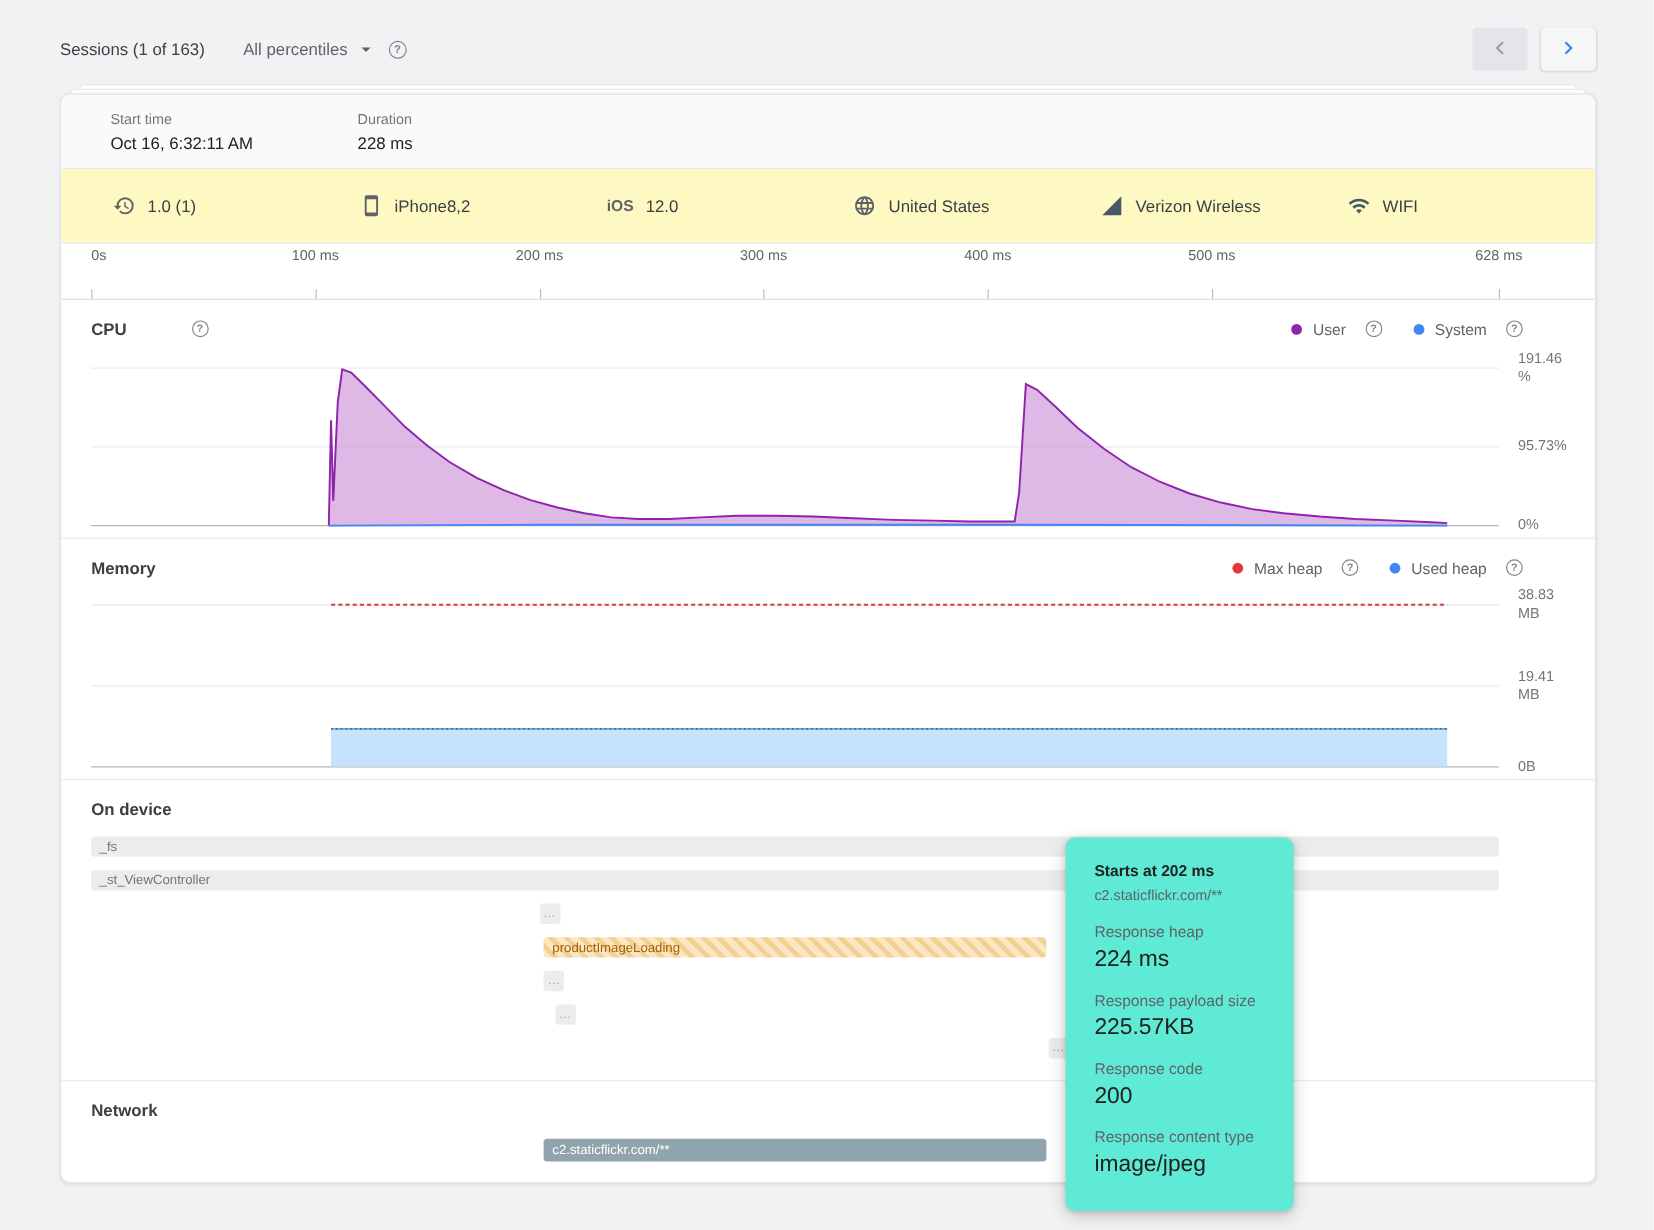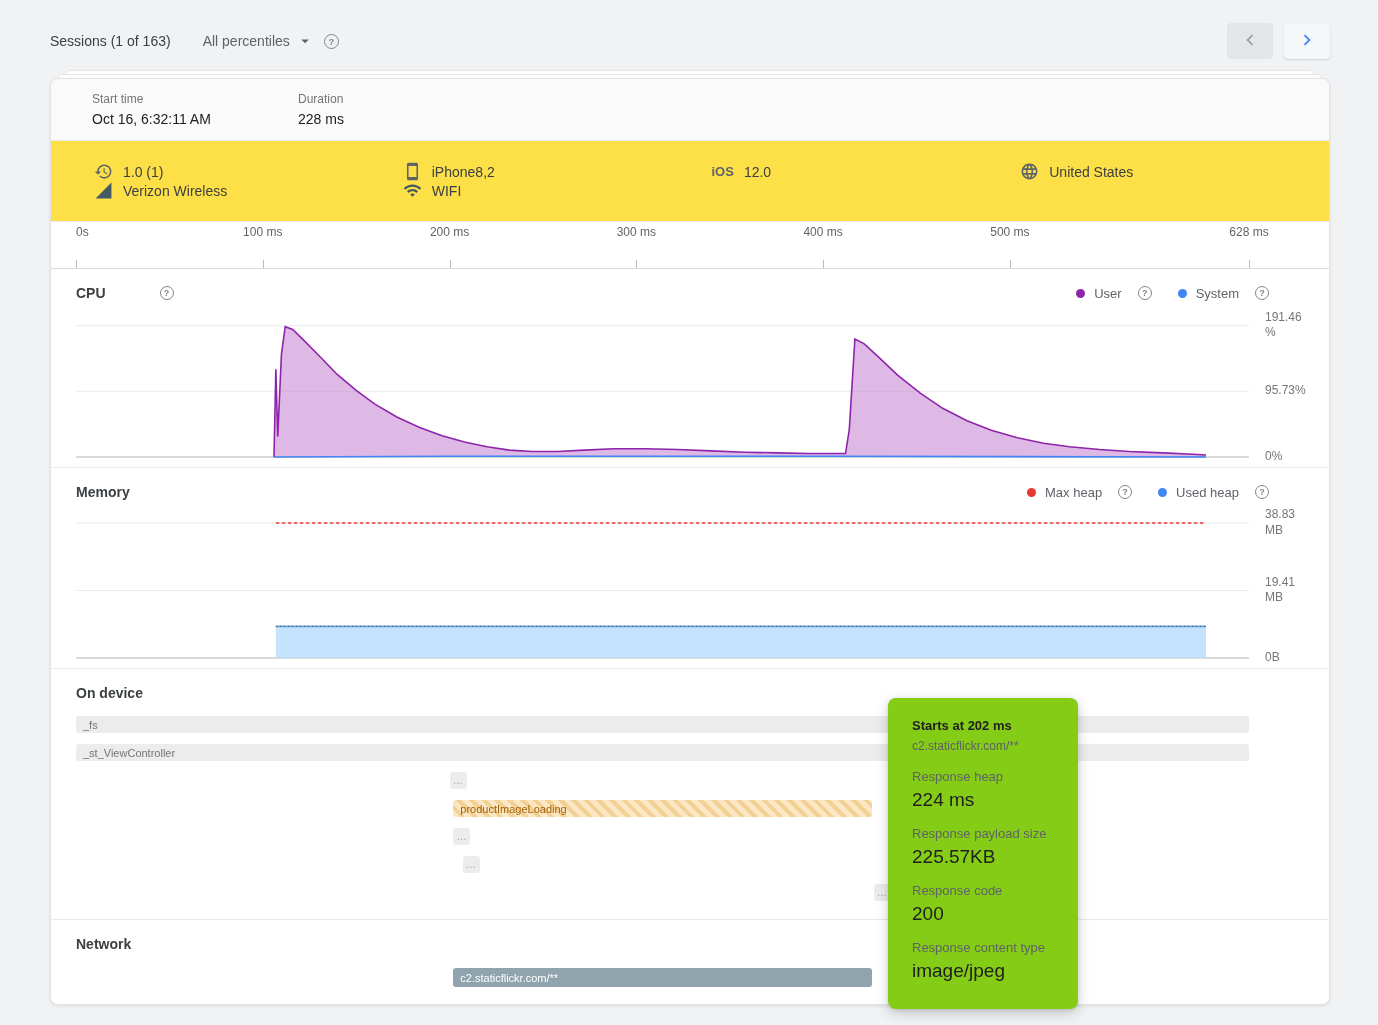--- a/index.html
+++ b/index.html
@@ -41,21 +41,21 @@
     background:#fff; border:1px solid #e2e4e7; border-radius:8px;
     box-shadow:0 1px 3px rgba(60,64,67,.12); overflow:hidden;
   }
 
   
   .card-header { background:#fafafa; border-bottom:1px solid #e8eaed; display:flex; padding:13px 0 13px 41px; }
   .hd-col:first-child { width:206px; }
   .hd-label { font-size:12px; color:#757575; margin-bottom:5px; }
   .hd-value { font-size:14px; color:#212121; }
 
-  .device-row { background:#fde047; border-bottom:1px solid #e8eaed; display:grid; grid-template-columns:repeat(4,1fr); padding:21px 0 21px 43px; }
+  .device-row { background:#fef9c3; border-bottom:1px solid #e8eaed; display:grid; grid-template-columns:repeat(6,1fr); padding:21px 0 21px 43px; }
   .dev-item { display:flex; align-items:center; gap:10px; }
   .dev-icon { display:inline-flex; color:#5f6368; }
   .dev-icon svg { display:block; }
   .ios-glyph { font-size:13px; font-weight:bold; color:#5f6368; letter-spacing:0; }
   .dev-label { font-size:14px; color:#3c4043; }
 
   
   .ruler { position:relative; height:47px; border-bottom:1px solid #dadce0; }
   .ruler-inner { position:absolute; left:25px; right:80px; top:0; bottom:0; }
   .tick-label { position:absolute; top:3px; font-size:12px; color:#5f6368; white-space:nowrap; }
@@ -96,21 +96,21 @@
   .net-area { margin:4px 80px 10px 25px; position:relative; height:30px; }
   .net-bar {
     position:absolute; top:4px; height:19px; border-radius:3px; background:#90a4ae;
     color:#fff; font-size:11px; display:flex; align-items:center; padding-left:7px;
     white-space:nowrap; overflow:hidden; cursor:pointer;
   }
 
   
   .tooltip {
     position:absolute; left:888px; top:676px; width:190px; z-index:10;
-    background:#84cc16; border-radius:8px; padding:20px 24px 12px 24px;
+    background:#5eead4; border-radius:8px; padding:20px 24px 12px 24px;
     box-shadow:0 4px 14px rgba(0,0,0,.18), 0 1px 4px rgba(0,0,0,.12);
   }
   .tt-title { font-size:13px; font-weight:bold; color:#212121; margin-bottom:6px; }
   .tt-sub { font-size:12px; color:#5f6368; margin-bottom:16px; }
   .tt-field { margin-bottom:15px; }
   .tt-label { font-size:13px; color:#5f6368; margin-bottom:5px; }
   .tt-value { font-size:19px; color:#212121; }
 </style>
 </head>
 <body>

